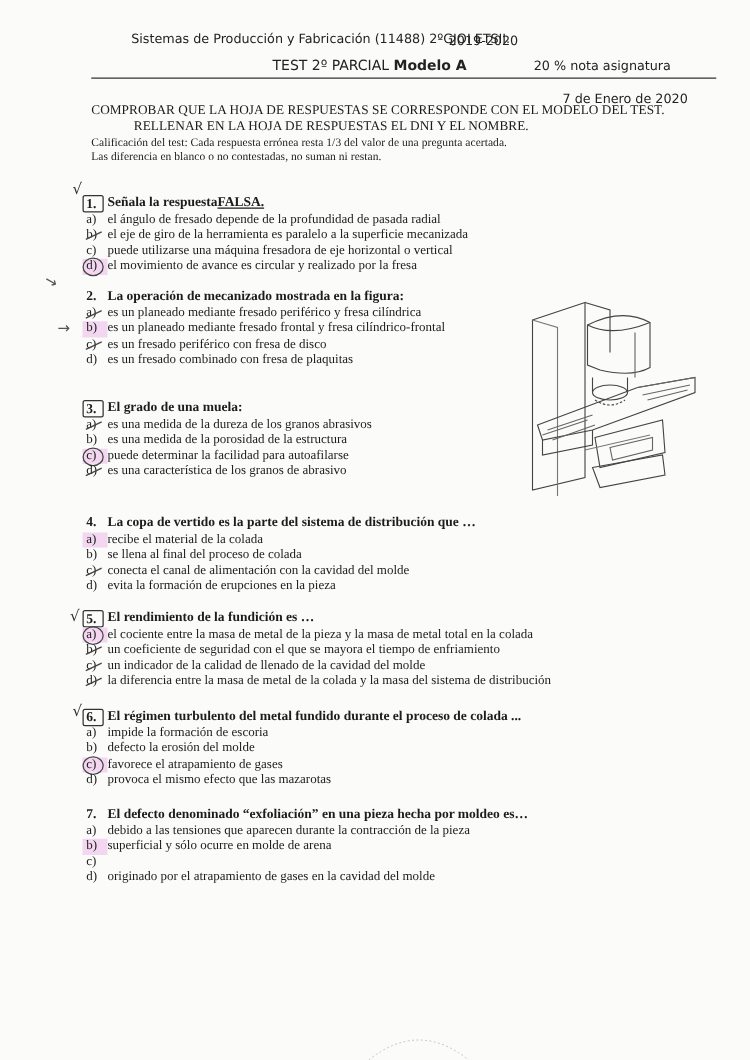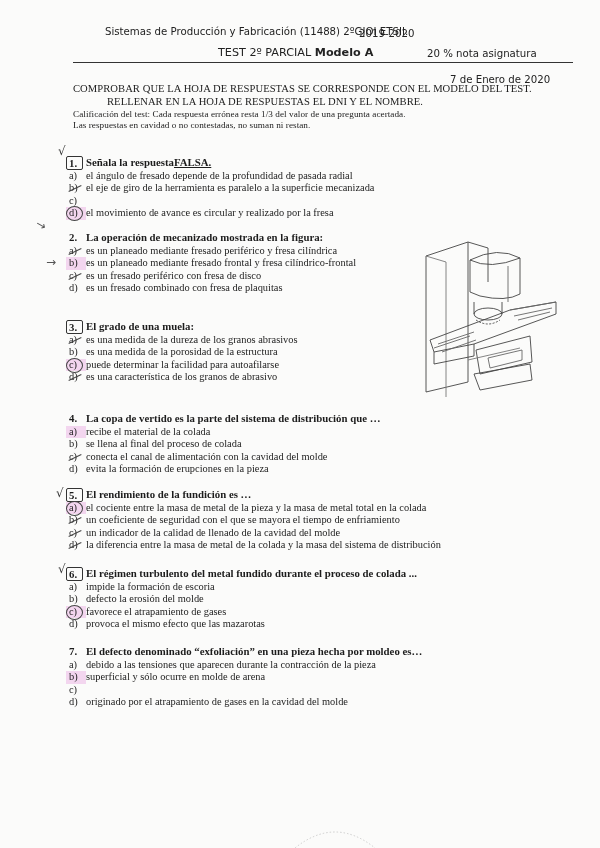--- a/index.html
+++ b/index.html
@@ -35,39 +35,40 @@
 <div class="hdr" style="left:450px; top:26px;margin-top:48px;">7 de Enero de 2020</div>
 <div class="hdr hdr-title" style="left:218px; top:46px;">
   <span>TEST 2º PARCIAL </span><b>Modelo A</b>
 </div>
 <div class="hdr" style="left:427px; top:48px;">20 % nota asignatura</div>
 <div class="rule"></div>
 
 <div class="instr" style="top:83px;">COMPROBAR QUE LA HOJA DE RESPUESTAS SE CORRESPONDE CON EL MODELO DEL TEST.</div>
 <div class="instr" style="top:96px;margin-left:34px;">RELLENAR EN LA HOJA DE RESPUESTAS EL DNI Y EL NOMBRE.</div>
 <div class="instr small" style="top:109px;">Calificación del test: Cada respuesta errónea resta 1/3 del valor de una pregunta acertada.</div>
-<div class="instr small" style="top:120px;">Las respuestas en cavidad o no contestadas, no suman ni restan.</div>
+<div class="instr small" style="top:120px;">Las diferencia en blanco o no contestadas, no suman ni restan.</div>
 
 <span class="check" style="left:58px; top:144px;">√</span>
 <div class="q" style="top:155px;">
   <div class="q-title">
     <span class="q-num boxed">1.</span>
     <span>Señala la respuesta </span>
       <u>FALSA.</u>
   </div>
   <div class="opt">
       <span class="opt-letter">a)</span>
       <span>el ángulo de fresado depende de la profundidad de pasada radial</span>
     </div>
   <div class="opt">
       <span class="opt-letter crossed">b)</span>
       <span>el eje de giro de la herramienta es paralelo a la superficie mecanizada</span>
     </div>
   <div class="opt">
       <span class="opt-letter">c)</span>
+      <span>puede utilizarse una máquina fresadora de eje horizontal o vertical</span>
     </div>
   <div class="opt">
       <span class="opt-letter circ hl">d)</span>
       <span>el movimiento de avance es circular y realizado por la fresa</span>
     </div>
 </div>
 
 <span class="arrow" style="left:36px; top:218px; transform:rotate(30deg);">→</span>
 <div class="q" style="top:230px;">
   <div class="q-title">

